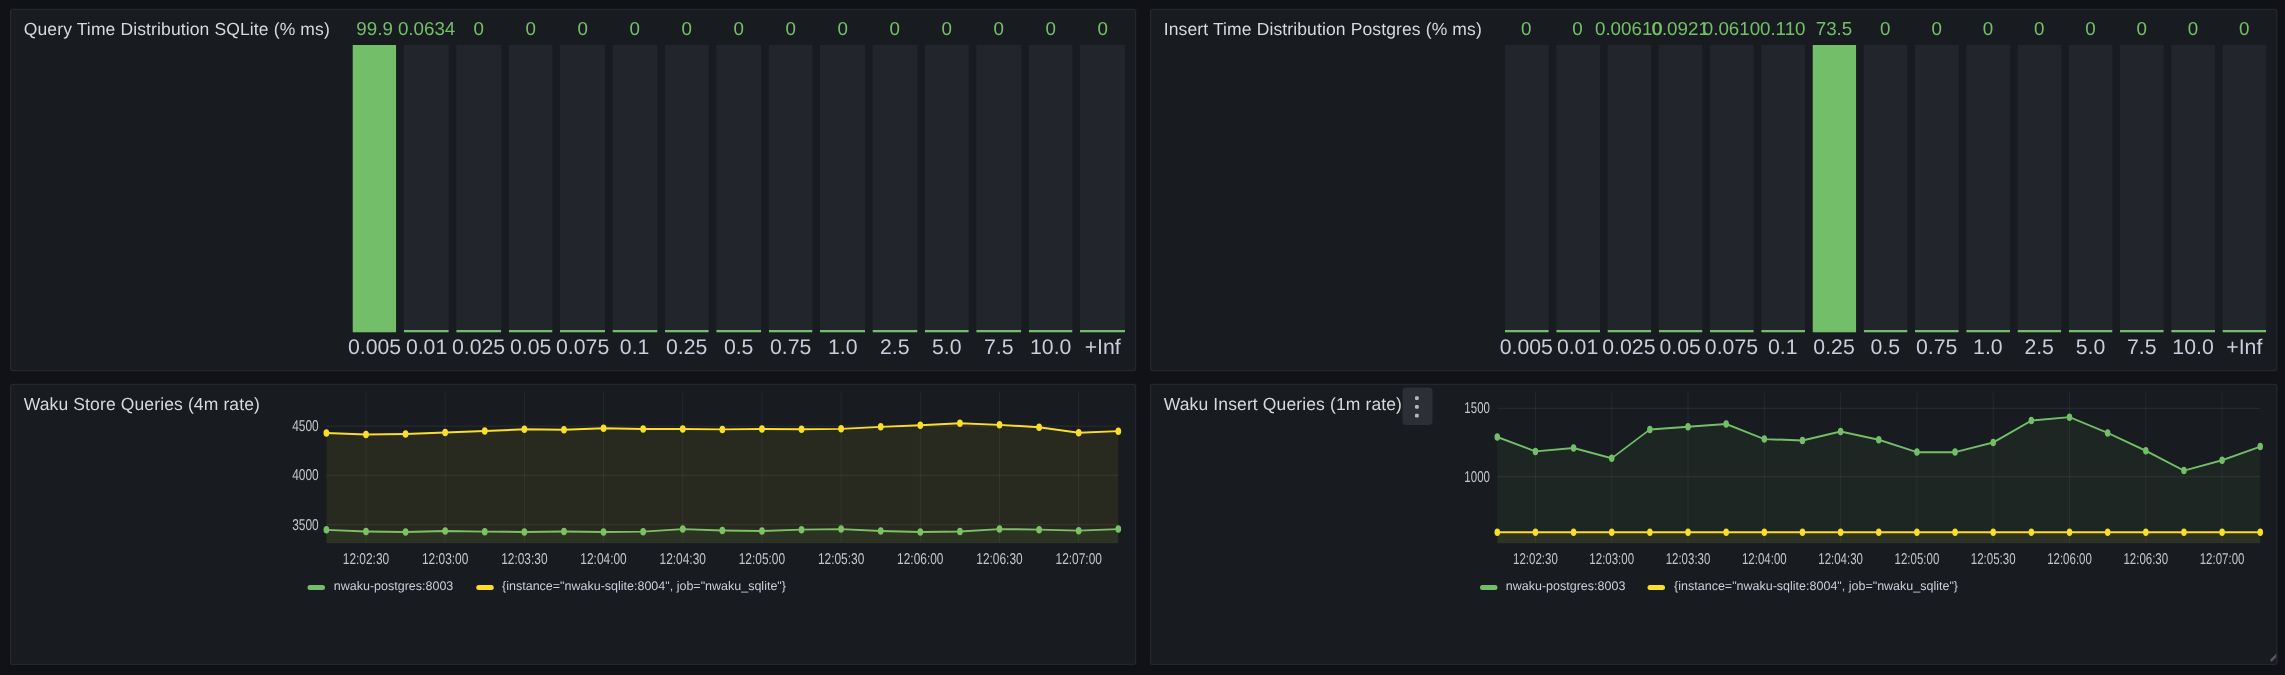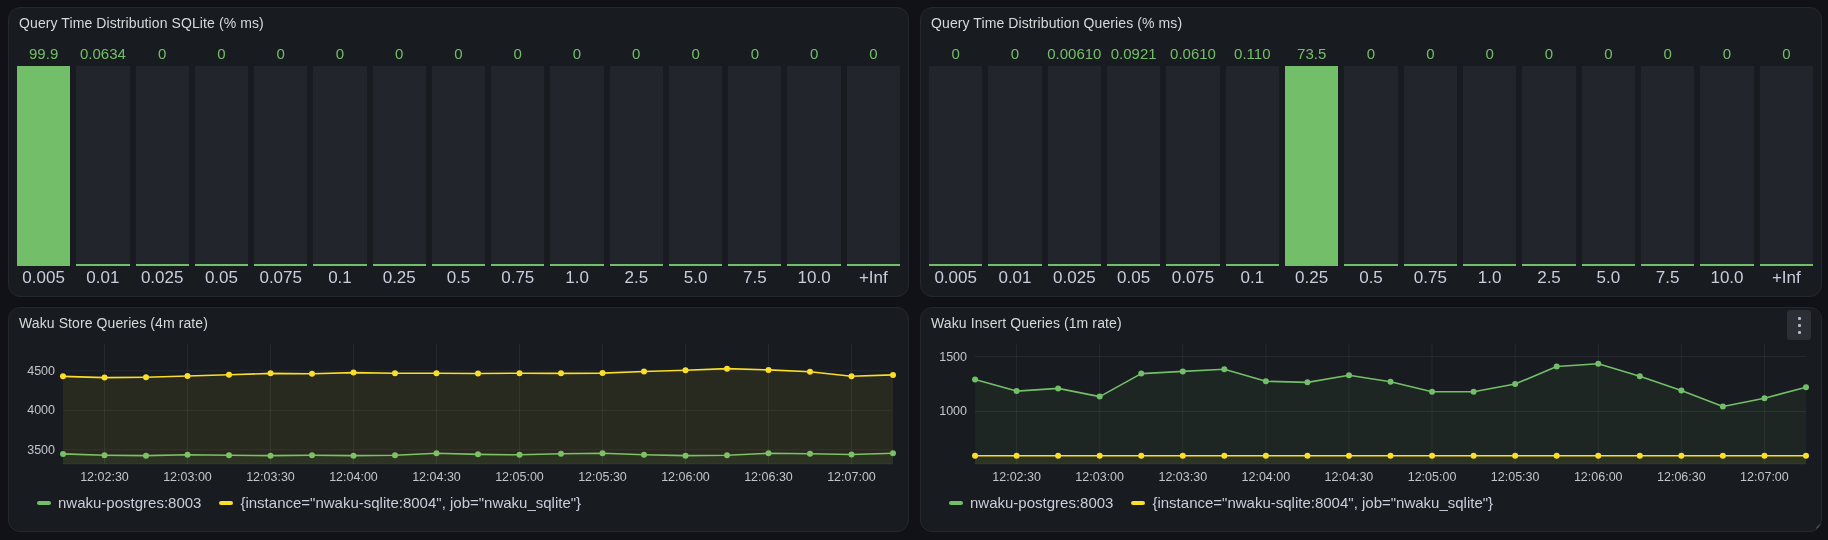--- a/index.html
+++ b/index.html
@@ -9,22 +9,22 @@
     width:1828px; height:540px;
     padding:7px 6px 8px 8px;
     display:grid;
     grid-template-columns:901px 902px;
     grid-template-rows:290px 225px;
     column-gap:11px; row-gap:10px;
   }
   .panel {
     background:#181b1f;
     border:1px solid #25272d;
-    border-radius:12px;
-    display:flex; flex-direction:column;
+    border-radius:2px;
+    display:flex; flex-direction:row;
     position:relative;
     overflow:hidden;
   }
   .panel-header {
     height:30px; flex:0 0 30px;
     display:flex; align-items:center; justify-content:space-between;
     padding:0 10px;
   }
   .panel-title {
     font-size:14px; font-weight:500; color:#d8d9da; letter-spacing:.1px;
@@ -55,21 +55,21 @@
   .bar-cat {
     height:24px; display:flex; align-items:center; justify-content:center;
     font-size:17px; color:#ccccdc; white-space:nowrap;
   }
 
   
   .ts-body { flex:1; padding:0 8px; display:flex; flex-direction:column; }
   .ts-svg { width:100%; height:152px; display:block; }
   .legend {
     display:flex; align-items:center; gap:18px;
-    padding:4px 0 0 20px; font-size:15px; color:#ccccdc;
+    padding:4px 0 0 20px; font-size:10px; color:#ccccdc;
   }
   .legend-item { display:flex; align-items:center; gap:7px; cursor:pointer; white-space:nowrap; }
   .legend-swatch { width:14px; height:4px; border-radius:2px; display:inline-block; }
 
   .resize-handle {
     position:absolute; right:2px; bottom:2px; width:9px; height:9px;
     border-right:2px solid rgba(204,204,220,.35);
     border-bottom:0;
     transform:rotate(45deg) translate(1px,-3px);
     cursor:nwse-resize;
@@ -188,21 +188,21 @@
           <div class="bar-track">
             <div class="bar-fill" style="background: rgb(115, 191, 105); height: 2px;"></div>
           </div>
           <div class="bar-cat">+Inf</div>
         </div>
       </div>
   </section>
 
   <section class="panel">
     <header class="panel-header">
-      <span class="panel-title">Query Time Distribution Queries (% ms)</span>
+      <span class="panel-title">Insert Time Distribution Postgres (% ms)</span>
     </header>
     <div class="bargauge" id="bars-1">
         <div class="bar-col">
           <div class="bar-value">0</div>
           <div class="bar-track">
             <div class="bar-fill" style="background: rgb(115, 191, 105); height: 2px;"></div>
           </div>
           <div class="bar-cat">0.005</div>
         </div>
         <div class="bar-col">

